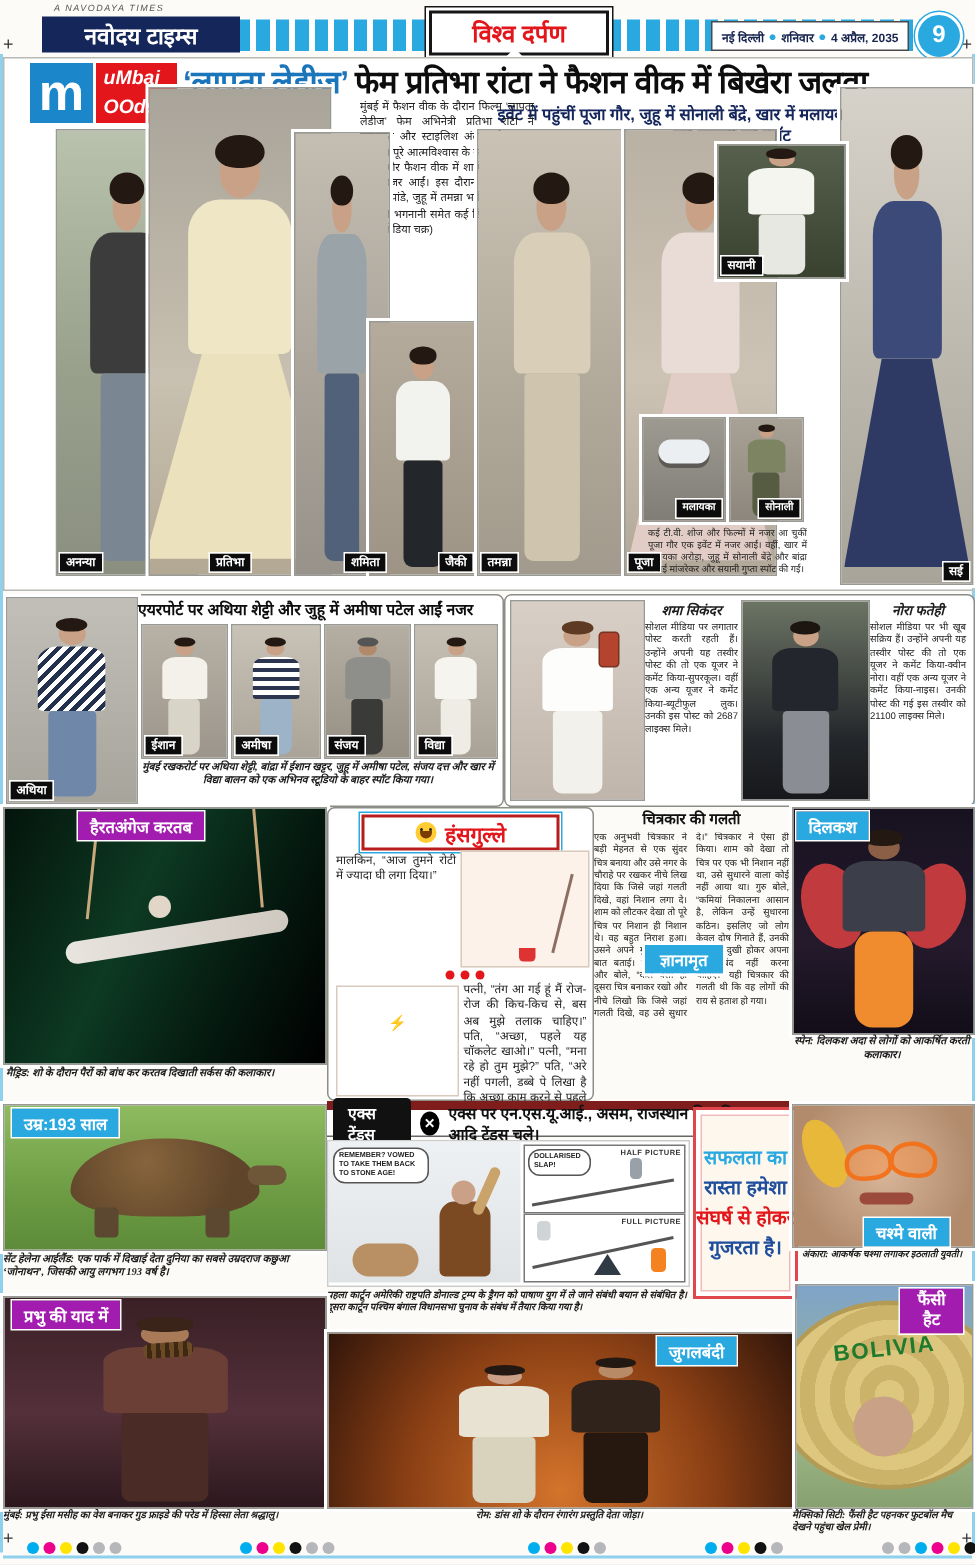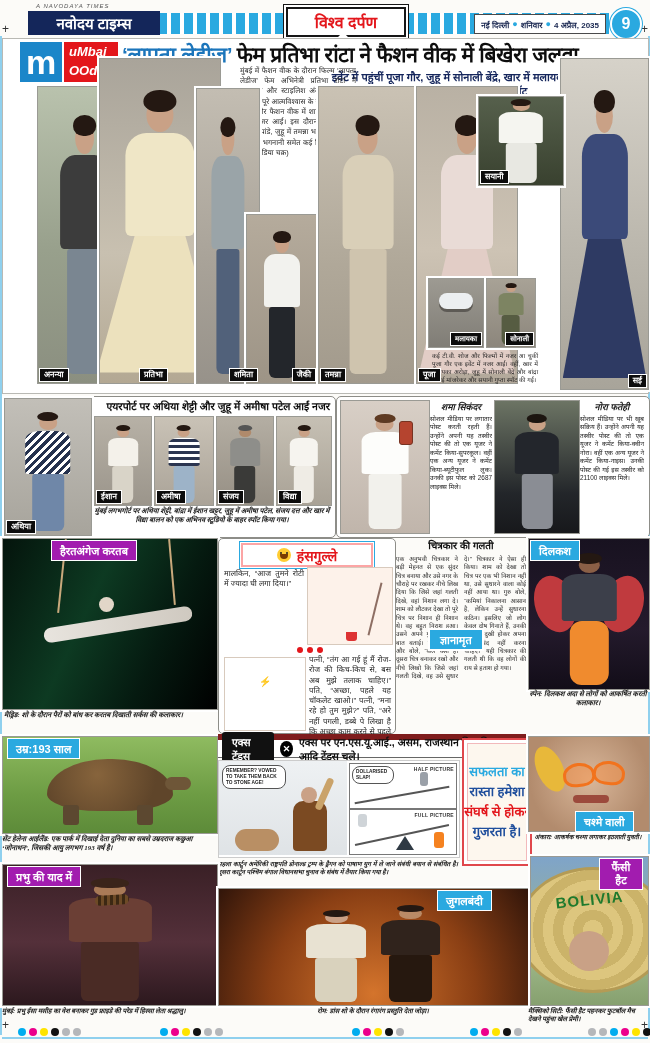--- a/index.html
+++ b/index.html
@@ -53,21 +53,21 @@
                   border-radius:50% 50% 45% 45%;background:var(--hair,#241812);}
   .fig .t{width:88%;height:36%;margin-top:1px;border-radius:30% 30% 8% 8%/22% 22% 6% 6%;background:var(--top,#999);}
   .fig .l{width:62%;height:48%;background:var(--bot,#556);border-radius:3px 3px 6px 6px;}
   .fig.gown .l{width:160%;clip-path:polygon(30% 0,70% 0,100% 100%,0 100%);border-radius:0;}
   .badge{position:absolute;color:#fff;font-weight:bold;font-size:11px;padding:2px 8px;z-index:6;
          outline:1px solid #fff;white-space:nowrap;}
   .badge.orange{background:#a21caf;}
   .badge.blue{background:#2aa9e0;}
   .cap{font-family:"Liberation Serif",serif;font-style:italic;font-weight:bold;color:#1c1c1c;}
   
-  .jok-title{position:absolute;left:22px;top:4px;right:22px;height:20px;background:#fff;border:2px solid #fca5a5;
+  .jok-title{position:absolute;left:22px;top:4px;right:22px;height:20px;background:#fff;border:2px solid #b91c1c;
              box-shadow:0 0 0 1px #fff,0 0 0 2px #2aa9e0;display:flex;align-items:center;justify-content:center;
              gap:6px;color:#e3161b;font-weight:bold;font-size:14px;}
   .smiley{width:14px;height:14px;border-radius:50%;background:#ffcc32;position:relative;flex:0 0 auto;}
   .smiley::after{content:"";position:absolute;left:3px;right:3px;bottom:3px;height:5px;border-radius:0 0 8px 8px;background:#7a3c00;}
   .smiley::before{content:"";position:absolute;left:3px;top:4px;width:2px;height:2px;background:#222;
                   box-shadow:6px 0 0 #222;border-radius:50%;}
   .jtxt{font-size:7.8px;line-height:1.32;text-align:justify;color:#1d1d1d;}
   .dots3{position:absolute;display:flex;gap:4px;}
   .dots3 i{width:6px;height:6px;border-radius:50%;background:#e3161b;display:block;}
   .toon{position:absolute;background:#fdf2ea;border:1px solid #d8cabd;}
@@ -222,21 +222,21 @@
 
   <div class="rframe" style="left:2px;top:396px;width:332px;height:140px;"></div>
   <div class="photo" style="left:4px;top:398px;width:86px;height:136px;background:linear-gradient(180deg,#c2bfb8,#a7a49c);">
     <div class="fig" style="--top:repeating-linear-gradient(135deg,#fff 0 3px,#24314e 3px 6px);--bot:#6f87a8;">
         <i class="h"></i>
         <i class="t" style="background:repeating-linear-gradient(135deg,#fff 0 3px,#24314e 3px 6px);"></i>
         <i class="l"></i>
       </div>
     <span class="tag">अथिया</span>
   </div>
-  <div class="abs" style="left:92px;top:399px;width:238px;font-size:10.5px;font-weight:800;text-align:right;color:#0e0e0e;">एयरपोर्ट पर अथिया शेट्टी और जुहू में अमीषा पटेल आईं नजर</div>
+  <div class="abs" style="left:92px;top:399px;width:238px;font-size:10.5px;font-weight:800;text-align:left;color:#0e0e0e;">एयरपोर्ट पर अथिया शेट्टी और जुहू में अमीषा पटेल आईं नजर</div>
   <div class="photo" style="left:94px;top:416px;width:56px;height:88px;background:linear-gradient(180deg,#b7b1a6,#9b958b);">
     <div class="fig" style="--top:#f4f1ea;--bot:#d9d4c8;">
         <i class="h"></i>
         <i class="t"></i>
         <i class="l"></i>
       </div>
     <span class="tag">ईशान</span>
   </div>
   <div class="photo" style="left:154px;top:416px;width:58px;height:88px;background:linear-gradient(180deg,#c9c2b6,#aaa398);">
     <div class="fig" style="--top:repeating-linear-gradient(0deg,#2b3550 0 3px,#fff 3px 6px);--bot:#9db3c8;">
@@ -255,21 +255,21 @@
     <span class="tag">संजय</span>
   </div>
   <div class="photo" style="left:276px;top:416px;width:54px;height:88px;background:linear-gradient(180deg,#c6c0b4,#a9a296);">
     <div class="fig" style="--top:#f6f4ef;--bot:#efece5;">
         <i class="h"></i>
         <i class="t"></i>
         <i class="l"></i>
       </div>
     <span class="tag">विद्या</span>
   </div>
-  <div class="abs cap" style="left:94px;top:507px;width:236px;font-size:7px;line-height:1.3;text-align:center;">मुंबई लगभगोर्ट पर अथिया शेट्टी, बांद्रा में ईशान खट्टर, जुहू में अमीषा पटेल, संजय दत्त और खार में विद्या बालन को एक अभिनव स्टूडियो के बाहर स्पॉट किया गया।</div>
+  <div class="abs cap" style="left:94px;top:507px;width:236px;font-size:7px;line-height:1.3;text-align:center;">मुंबई रखकरोर्ट पर अथिया शेट्टी, बांद्रा में ईशान खट्टर, जुहू में अमीषा पटेल, संजय दत्त और खार में विद्या बालन को एक अभिनव स्टूडियो के बाहर स्पॉट किया गया।</div>
 
   <div class="rframe" style="left:336px;top:396px;width:312px;height:140px;"></div>
   <div class="photo" style="left:340px;top:400px;width:88px;height:132px;background:linear-gradient(180deg,#d8cfc6,#c0b5ab);">
     <div class="fig" style="--top:#fdfdfb;--bot:#f2f1ec;--hair:#5e3a22;">
         <i class="h"></i>
         <i class="t"></i>
         <i class="l"></i>
       </div>
     <div class="abs" style="left:58px;top:20px;width:12px;height:22px;border-radius:3px;background:#b5442f;border:1px solid #732;"></div>
   </div>

